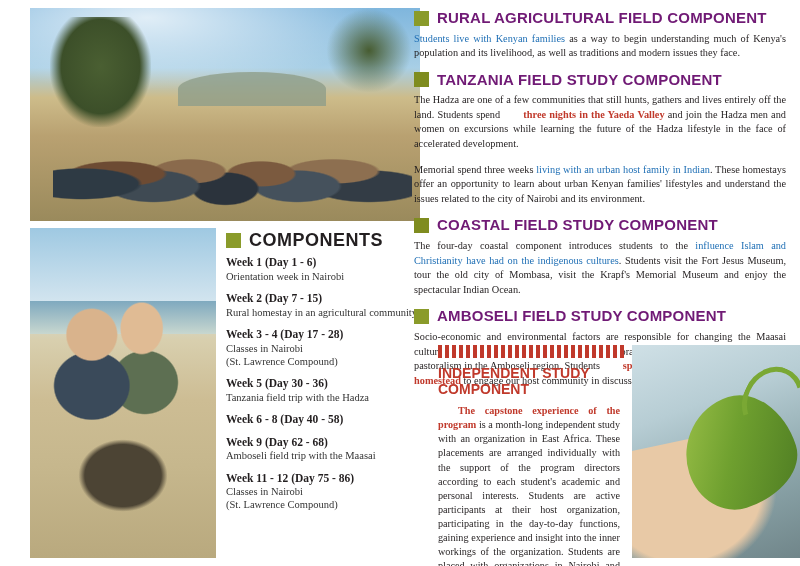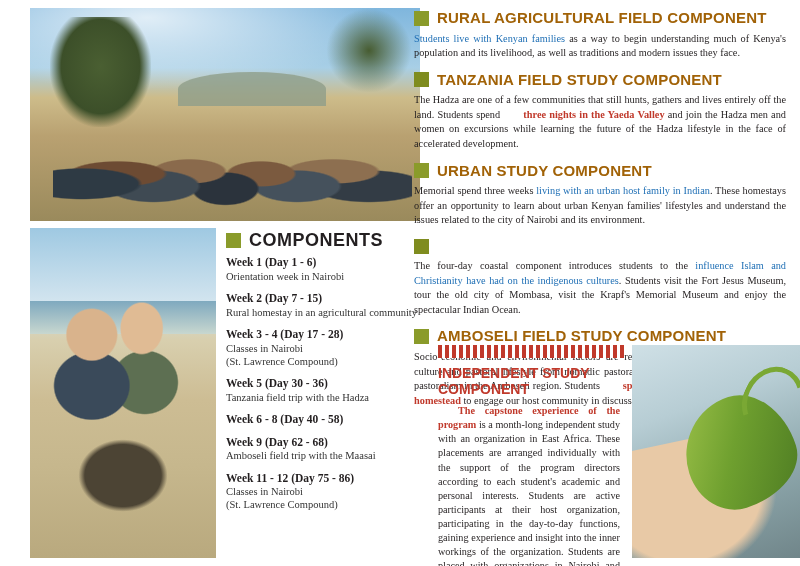--- a/index.html
+++ b/index.html
@@ -78,21 +78,21 @@
   .week .desc{
     font-family:"Liberation Serif", serif;font-size:10.5px;color:#333;display:block;line-height:1.25;
   }
 
   
   .right-col{position:absolute;left:414px;top:10px;width:372px;}
   .sec{margin-bottom:11px;}
   .sec-head{display:flex;align-items:center;gap:8px;margin-bottom:5px;}
   .sec-title{
     font-family:"Liberation Sans", sans-serif;font-weight:bold;font-size:15px;
-    color:#a16207;letter-spacing:.2px;line-height:1.1;
+    color:#701a75;letter-spacing:.2px;line-height:1.1;
   }
   .sec-body{
     font-family:"Liberation Serif", serif;font-size:10.3px;line-height:1.42;color:#231f20;text-align:justify;
   }
   .hl{color:#c0392b;font-weight:bold;margin-left:20px;}
   .hl-blue{color:#1f6fb5;font-weight:normal;}
 
   
   .bottom{position:absolute;left:438px;top:345px;width:372px;height:215px;}
   .stripes{
@@ -202,32 +202,29 @@
       <div class="sec-head">
         <span class="sq olive"></span>
         <span class="sec-title">TANZANIA FIELD STUDY COMPONENT</span>
       </div>
       <div class="sec-body">
         <span>The Hadza are one of a few communities that still hunts, gathers and lives entirely off the land. Students spend </span><span class="hl">three nights in the Yaeda Valley</span><span> and join the Hadza men and women on excursions while learning the future of the Hadza lifestyle in the face of accelerated development.</span>
       </div>
     </div>
 
     <div class="sec">
-      <div class="sec-head">
-        <span class="sq"></span>
-        <span class="sec-title">URBAN STUDY COMPONENT</span>
-      </div>
       <div class="sec-body">
         <span>Memorial spend three weeks </span><span class="hl-blue">living with an urban host family in Indian</span><span>. These homestays offer an opportunity to learn about urban Kenyan families' lifestyles and understand the issues related to the city of Nairobi and its environment.</span>
       </div>
     </div>
 
     <div class="sec">
       <div class="sec-head">
         <span class="sq olive"></span>
+        <span class="sec-title">COASTAL FIELD STUDY COMPONENT</span>
       </div>
       <div class="sec-body">
         <span>The four-day coastal component introduces students to the </span><span class="hl-blue">influence Islam and Christianity have had on the indigenous cultures</span><span>. Students visit the Fort Jesus Museum, tour the old city of Mombasa, visit the Krapf's Memorial Museum and enjoy the spectacular Indian Ocean.</span>
       </div>
     </div>
 
     <div class="sec">
       <div class="sec-head">
         <span class="sq"></span>
         <span class="sec-title">AMBOSELI FIELD STUDY COMPONENT</span>

